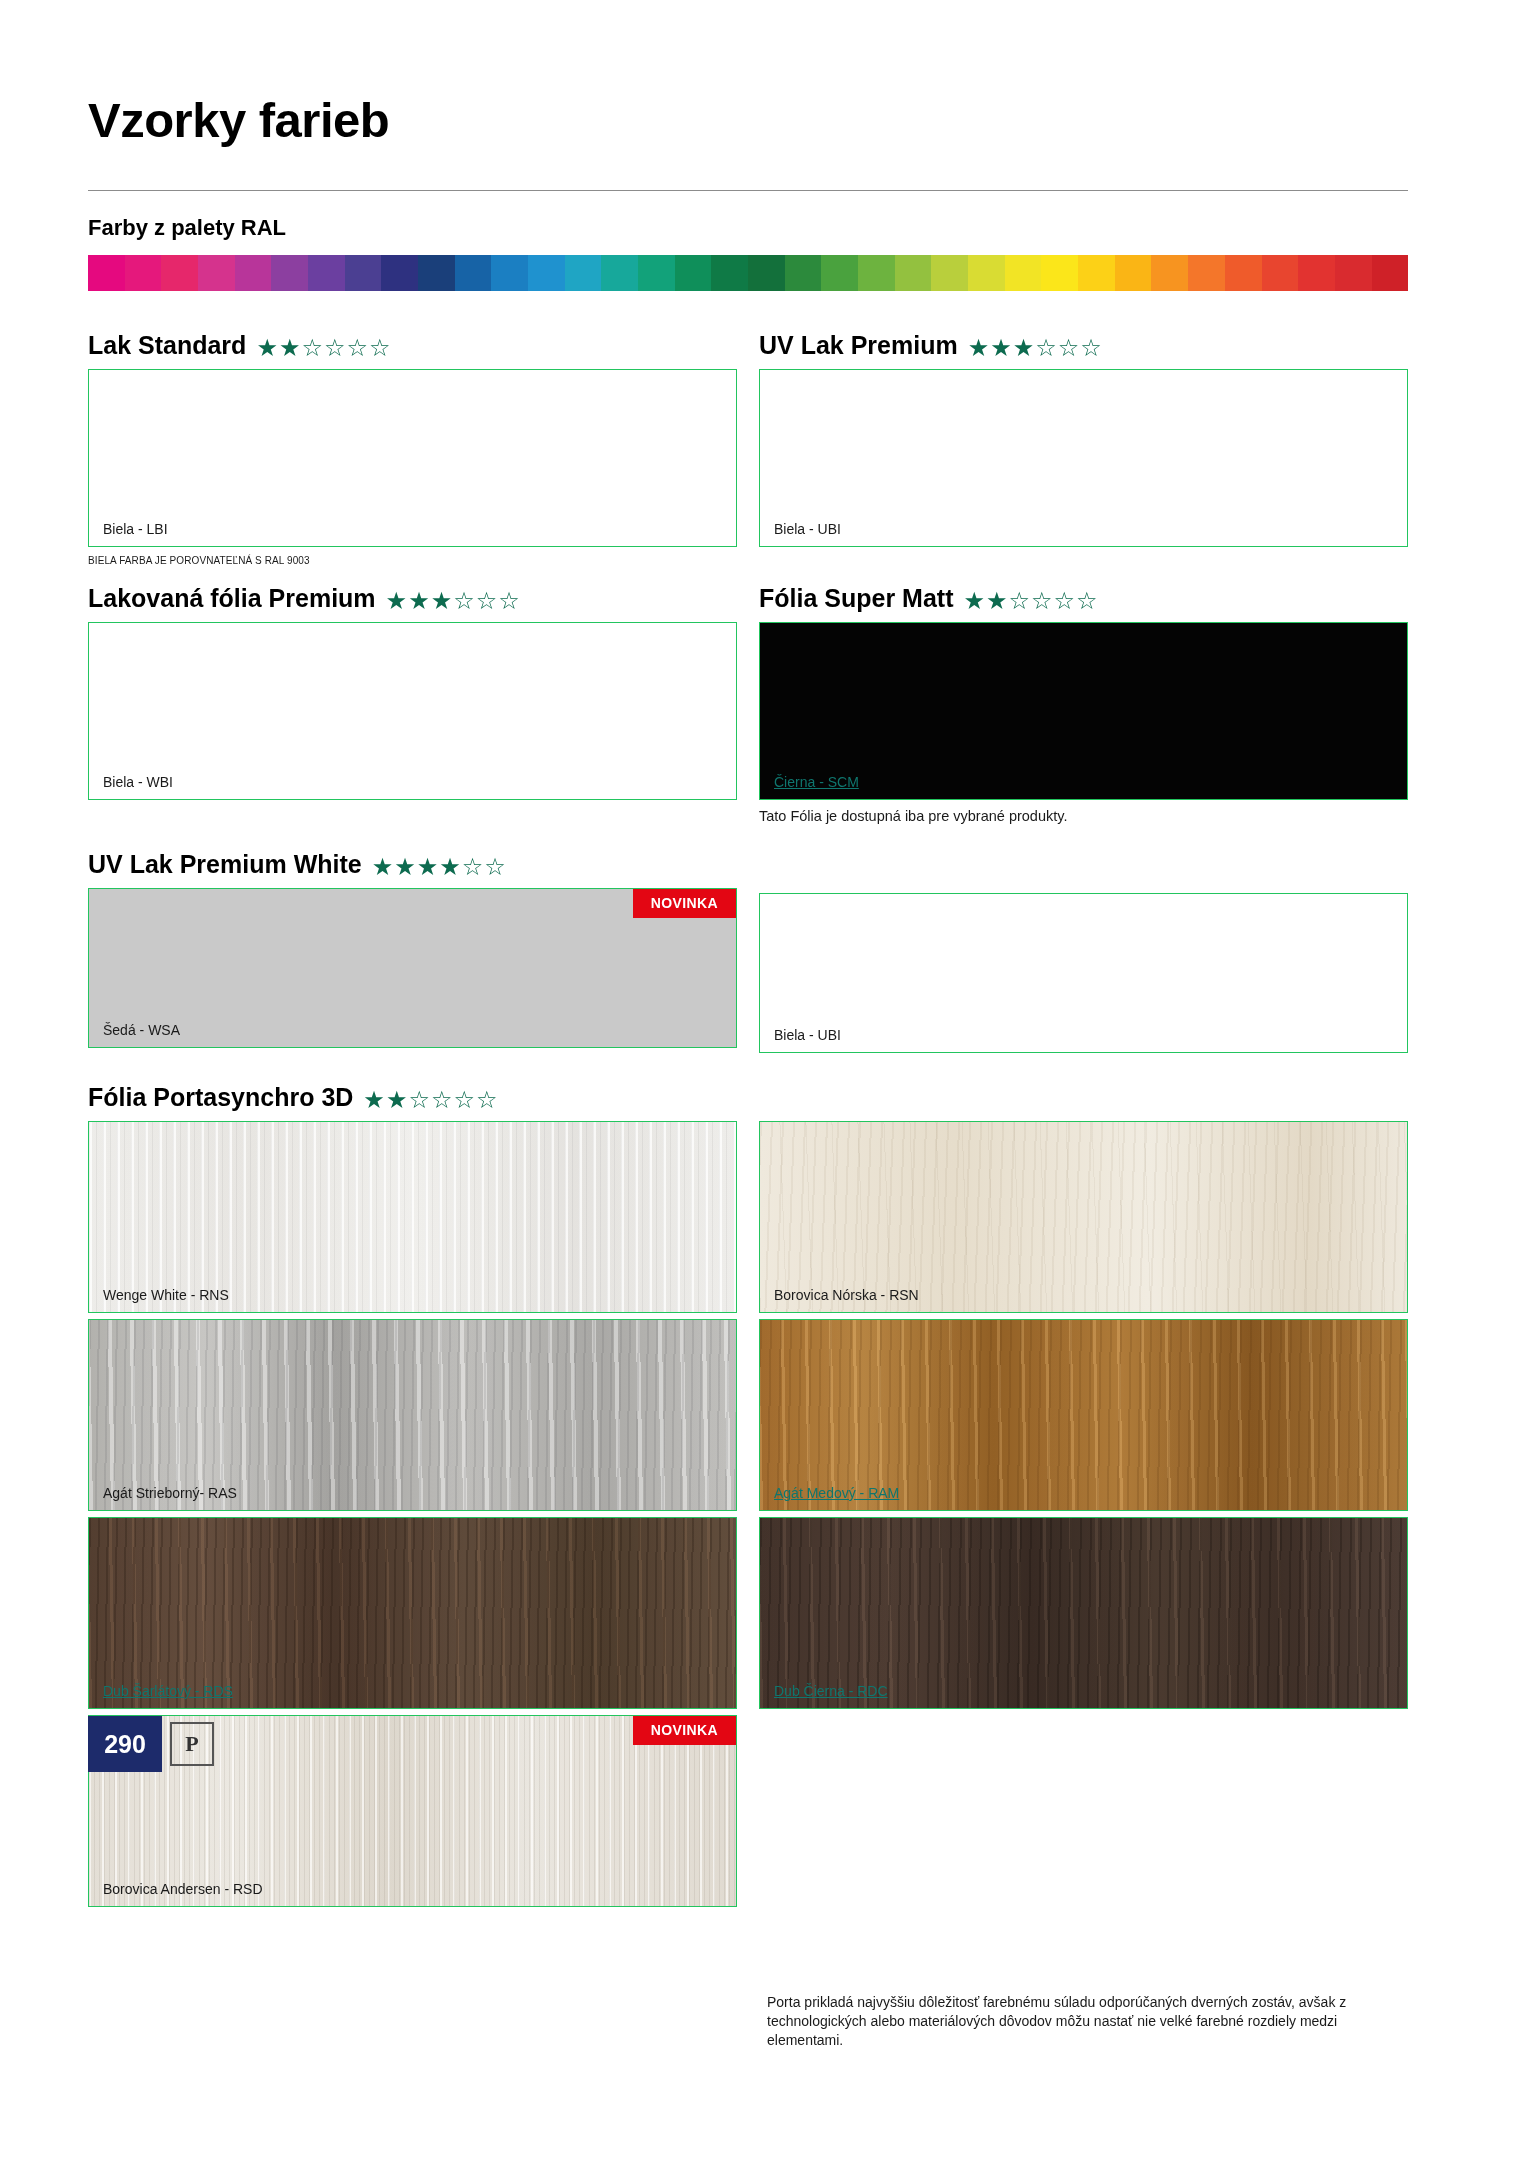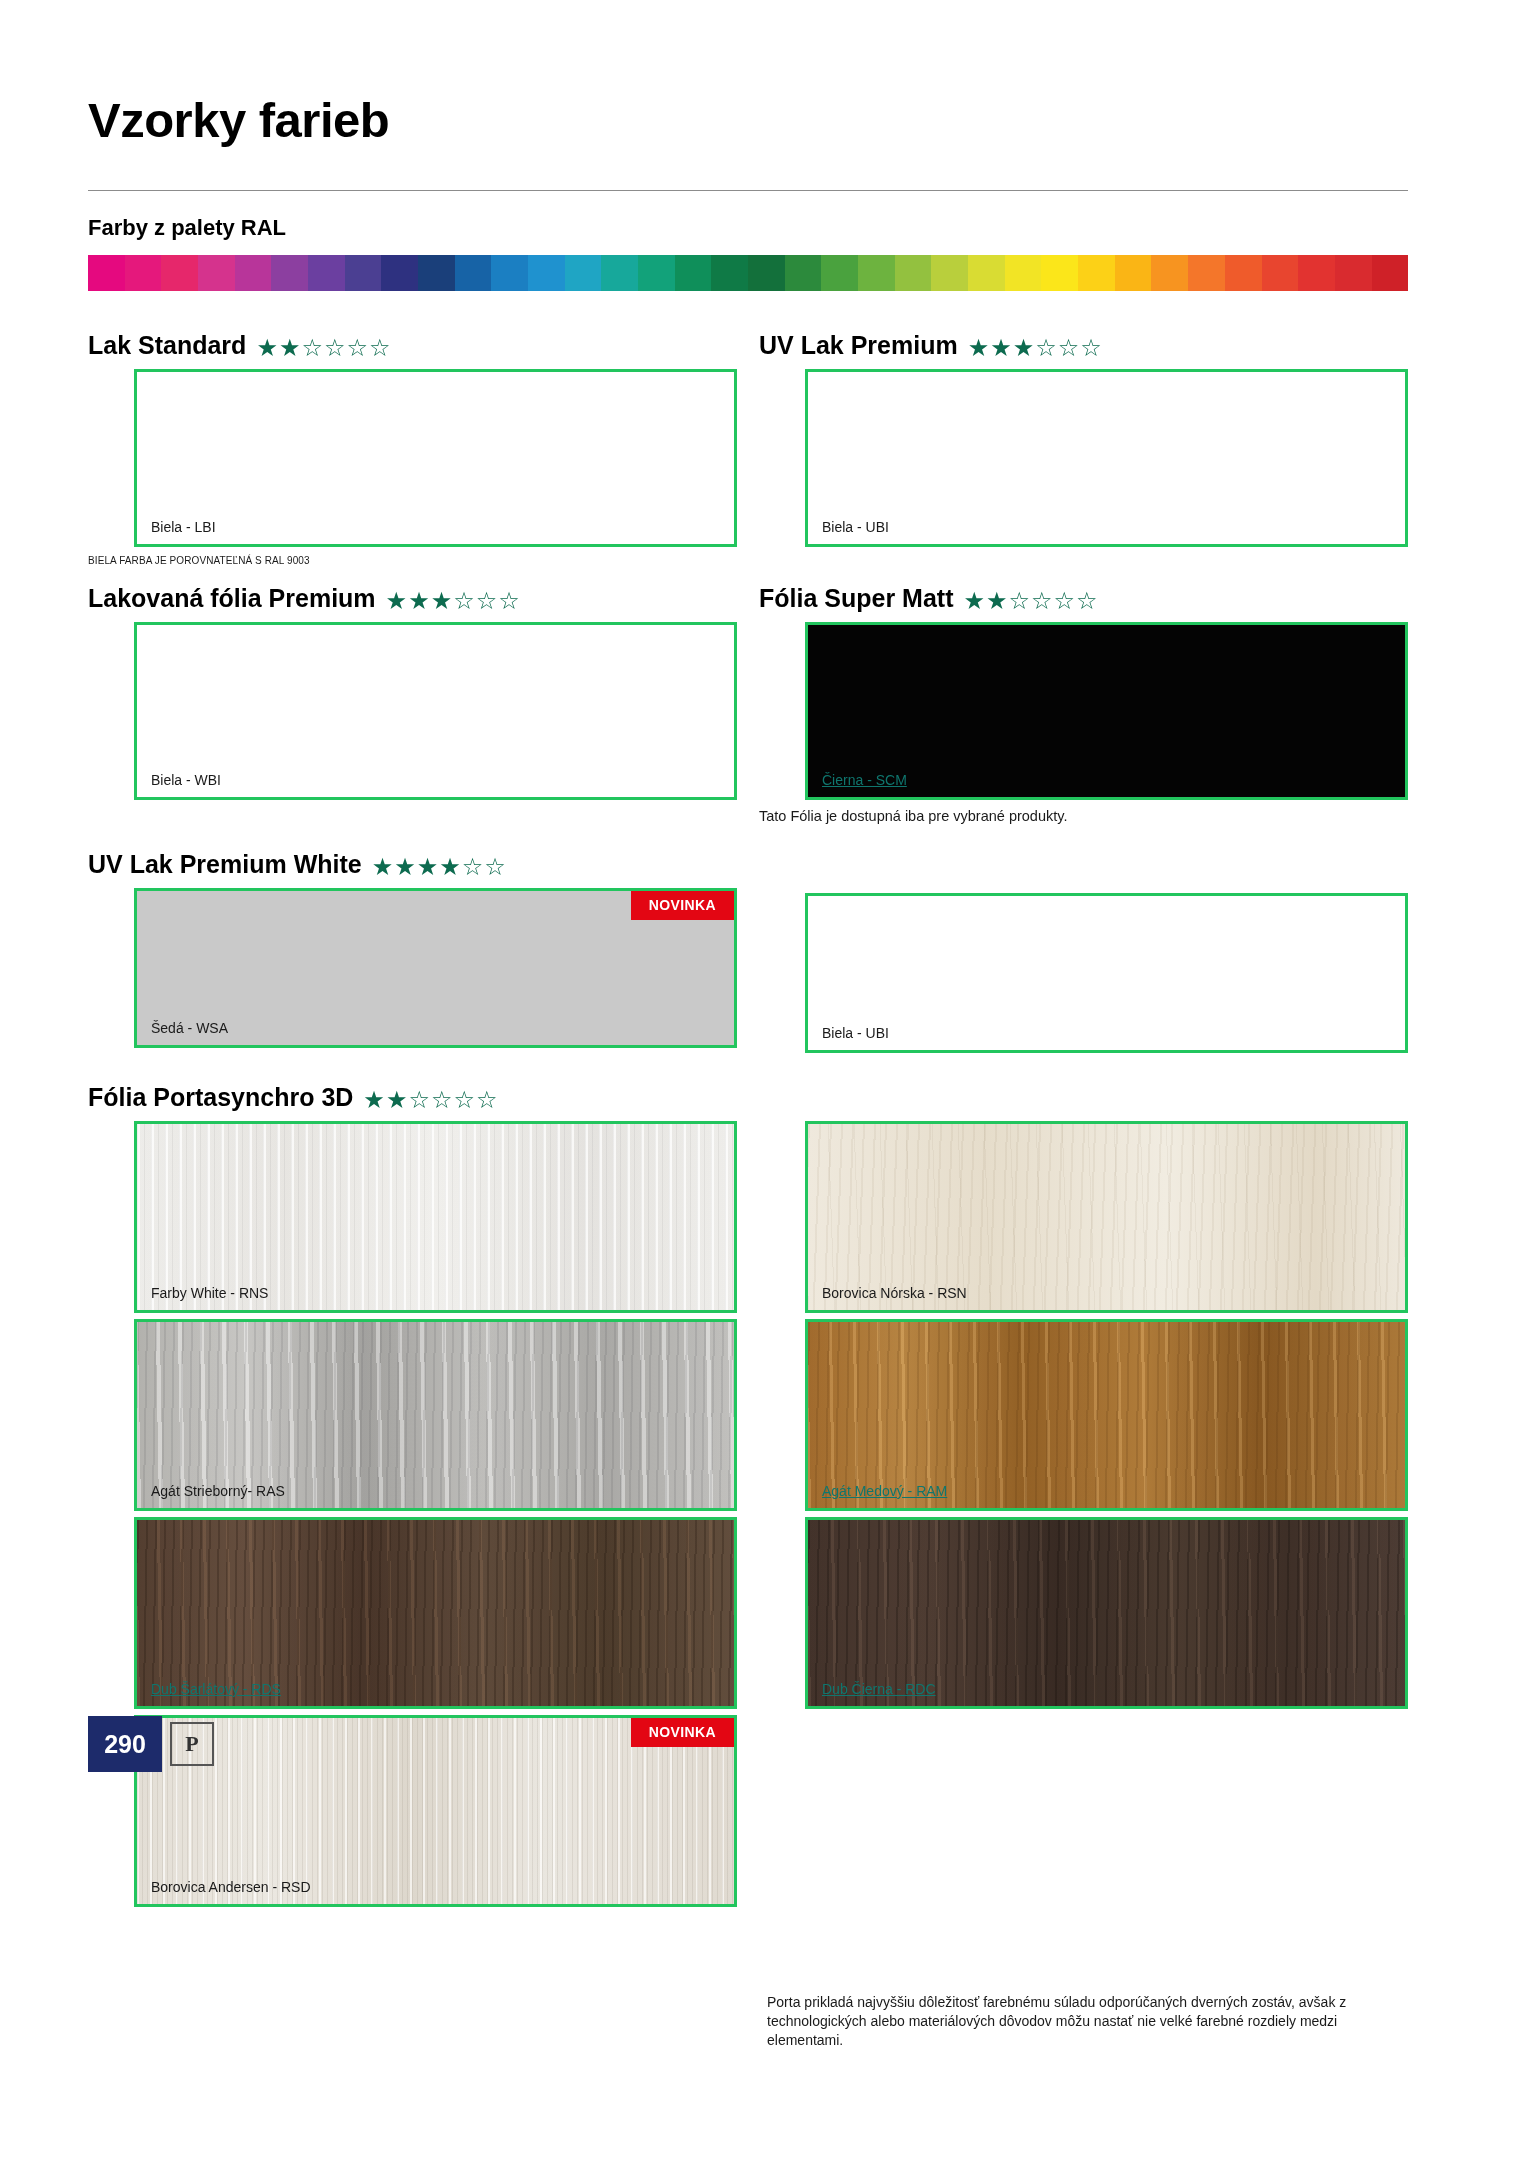--- a/index.html
+++ b/index.html
@@ -75,24 +75,23 @@
     font-size: 24px;
     letter-spacing: 1px;
     color: #0d6b4f;
     line-height: 1;
     white-space: nowrap;
   }
 
   
   .swatch {
     position: relative;
-    border: 3px solid #22c55e;
+    border: 1px solid #22c55e;
     box-sizing: border-box;
     overflow: hidden;
-    margin-left: 46px;
   }
   .swatch .caption {
     position: absolute;
     left: 14px;
     bottom: 9px;
     font-size: 14px;
     color: #1a1a1a;
     z-index: 3;
   }
   .swatch.dark .caption { color: #0f766e; text-decoration: underline; }
@@ -340,21 +339,21 @@
     <div style="margin-top:30px;">
       <div class="grp-head">
         <div class="grp-title">Fólia Portasynchro 3D</div>
         <div class="stars">★★☆☆☆☆</div>
       </div>
 
       <div class="row" style="margin-top:2px;">
         <div class="col">
           <div class="swatch" style="height:192px;">
             <div class="tex tex-rns"></div>
-            <div class="caption">Farby White - RNS</div>
+            <div class="caption">Wenge White - RNS</div>
           </div>
         </div>
         <div class="col">
           <div class="swatch" style="height:192px;">
             <div class="tex tex-rsn"></div>
             <div class="caption">Borovica Nórska - RSN</div>
           </div>
         </div>
       </div>
 

